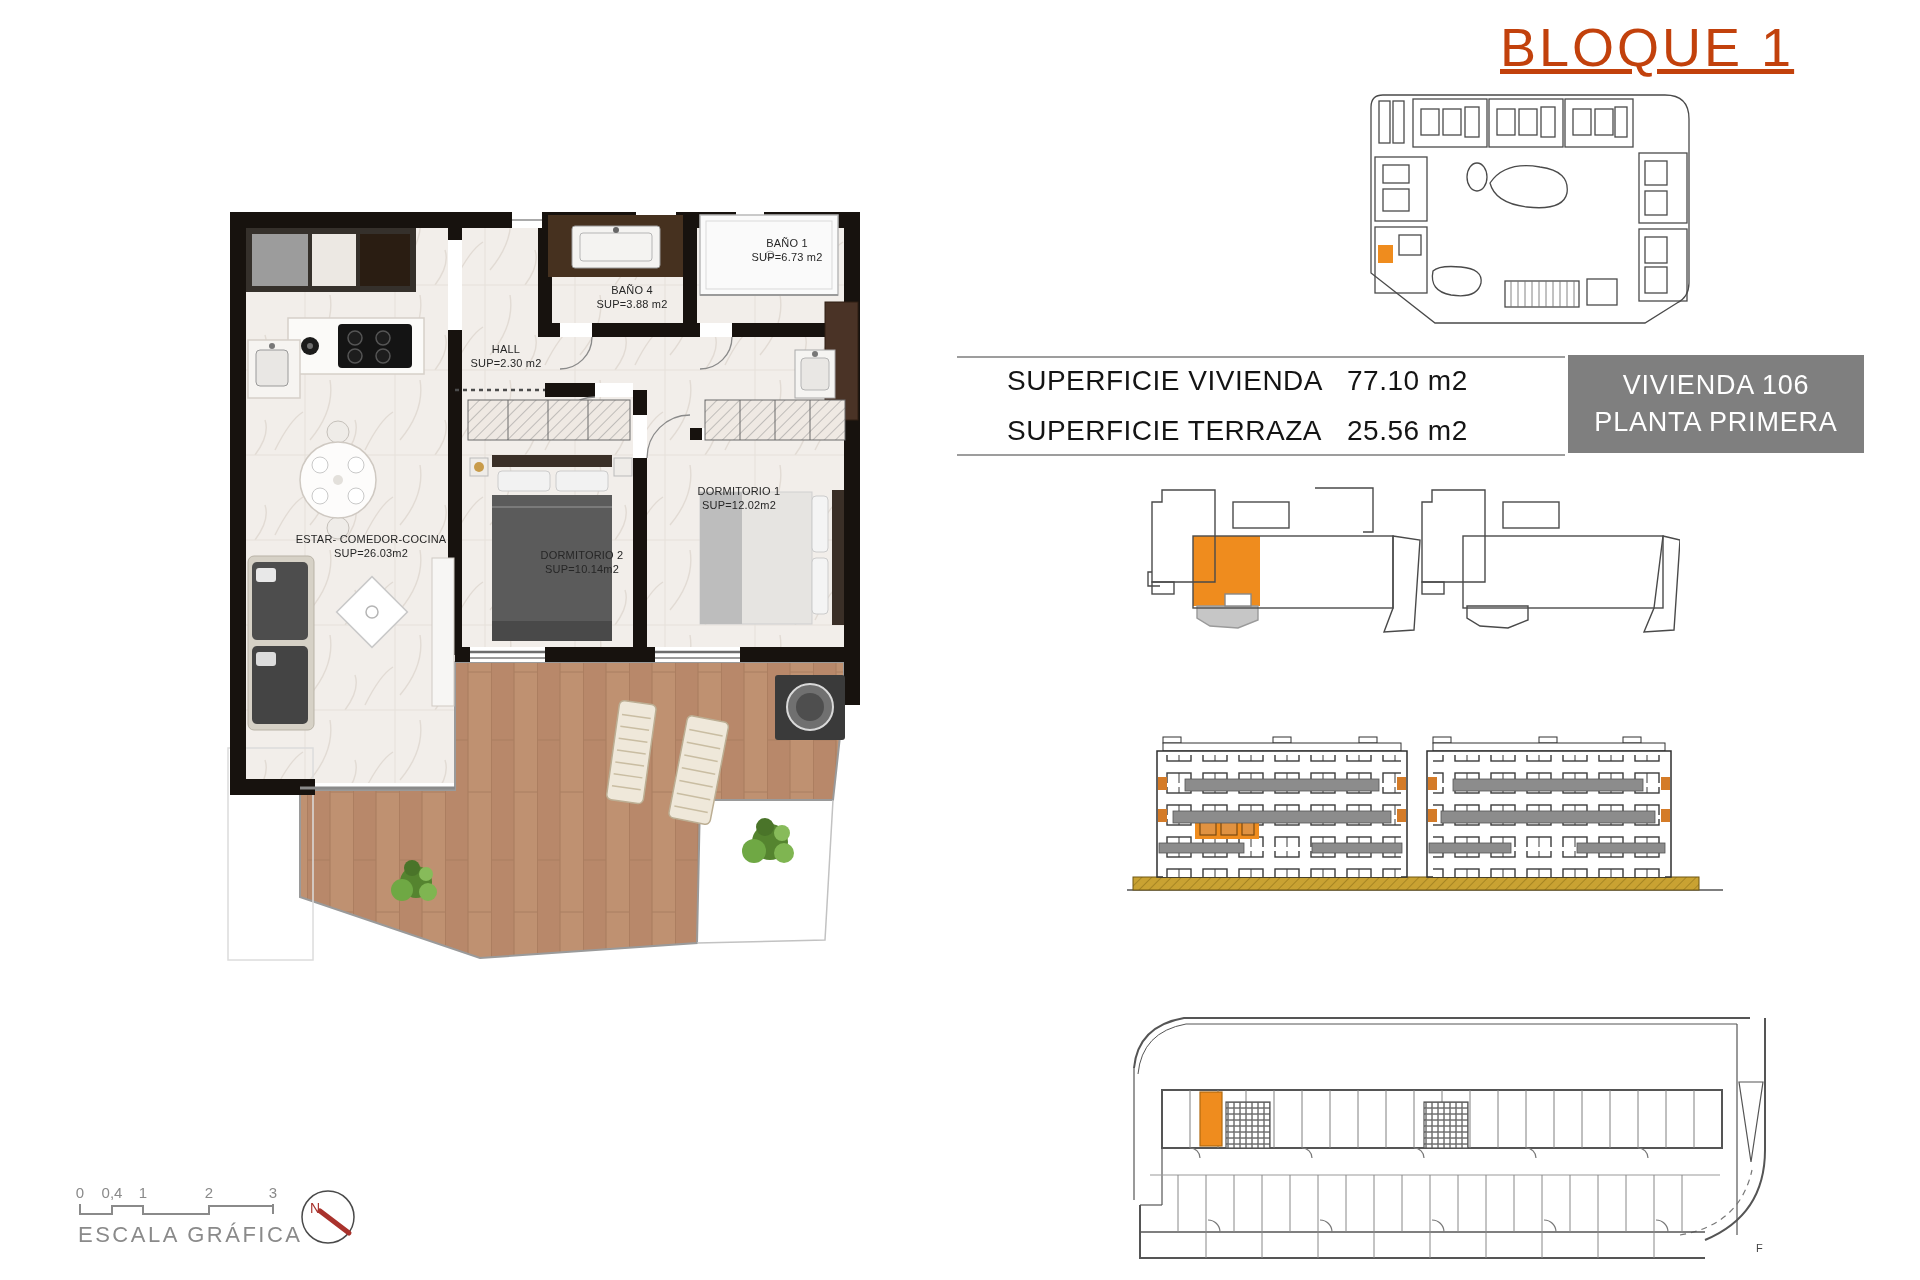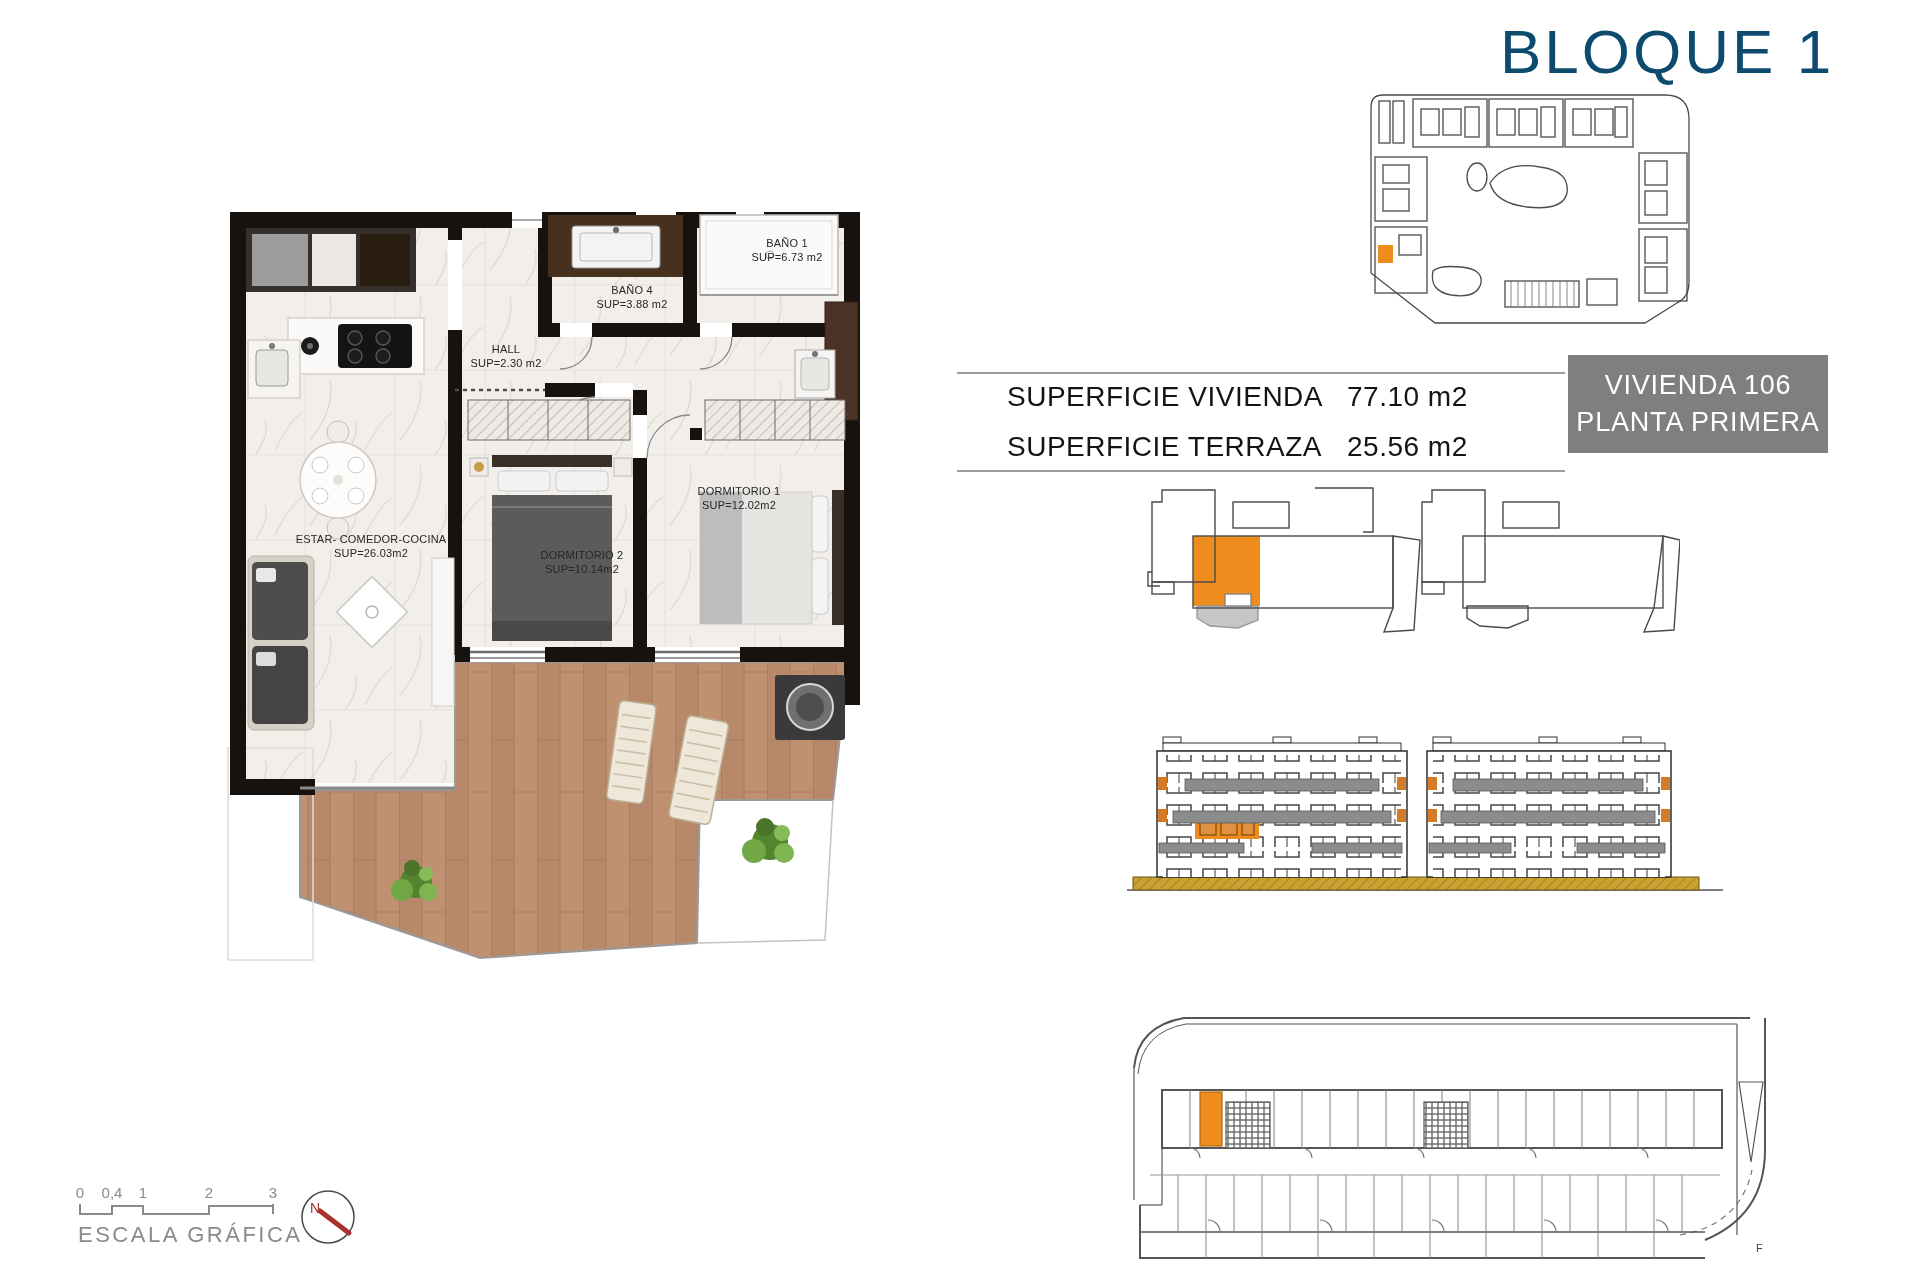--- a/index.html
+++ b/index.html
@@ -1,28 +1,28 @@
 <!DOCTYPE html>
 <html><head>
 <meta charset="utf-8">
 <style>
   html,body{margin:0;padding:0;background:#ffffff;}
   .page{position:relative;width:1920px;height:1280px;background:#fff;
         font-family:"Liberation Sans", sans-serif;overflow:hidden;}
   .abs{position:absolute;}
   
-  .title{left:1500px;top:16px;font-size:62px;letter-spacing:3px;color:#0c4a6e;font-weight:400;}
+  .title{left:1500px;top:16px;font-size:54px;letter-spacing:3px;color:#c2410c;font-weight:400;text-decoration:underline;}
   
   .info-table{left:957px;top:356px;width:608px;height:96px;
               border-top:2px solid #9d9d9d;border-bottom:2px solid #9d9d9d;
-              display:flex;flex-direction:column;justify-content:center;gap:18px;margin-top:16px;}
+              display:flex;flex-direction:column;justify-content:center;gap:18px;}
   .info-row{display:grid;grid-template-columns:340px auto;padding-left:50px;
             font-size:28px;color:#141414;letter-spacing:0.5px;}
   
-  .unit-box{left:1568px;top:355px;width:260px;height:98px;background:#7f7f7f;
+  .unit-box{left:1568px;top:355px;width:296px;height:98px;background:#7f7f7f;
             color:#fff;display:flex;flex-direction:column;align-items:center;justify-content:center;
             font-size:27px;line-height:37px;letter-spacing:0.8px;}
   
   .room-label{transform:translate(-50%,-50%);text-align:center;font-size:11px;color:#262626;
               line-height:1.3;letter-spacing:0.2px;white-space:nowrap;}
   
   .tick{font-size:15px;color:#8a8a8a;transform:translateX(-50%);}
   .scale-caption{left:78px;top:1222px;font-size:22px;color:#8a8a8a;letter-spacing:2.5px;}
   svg{display:block;}
 </style>

